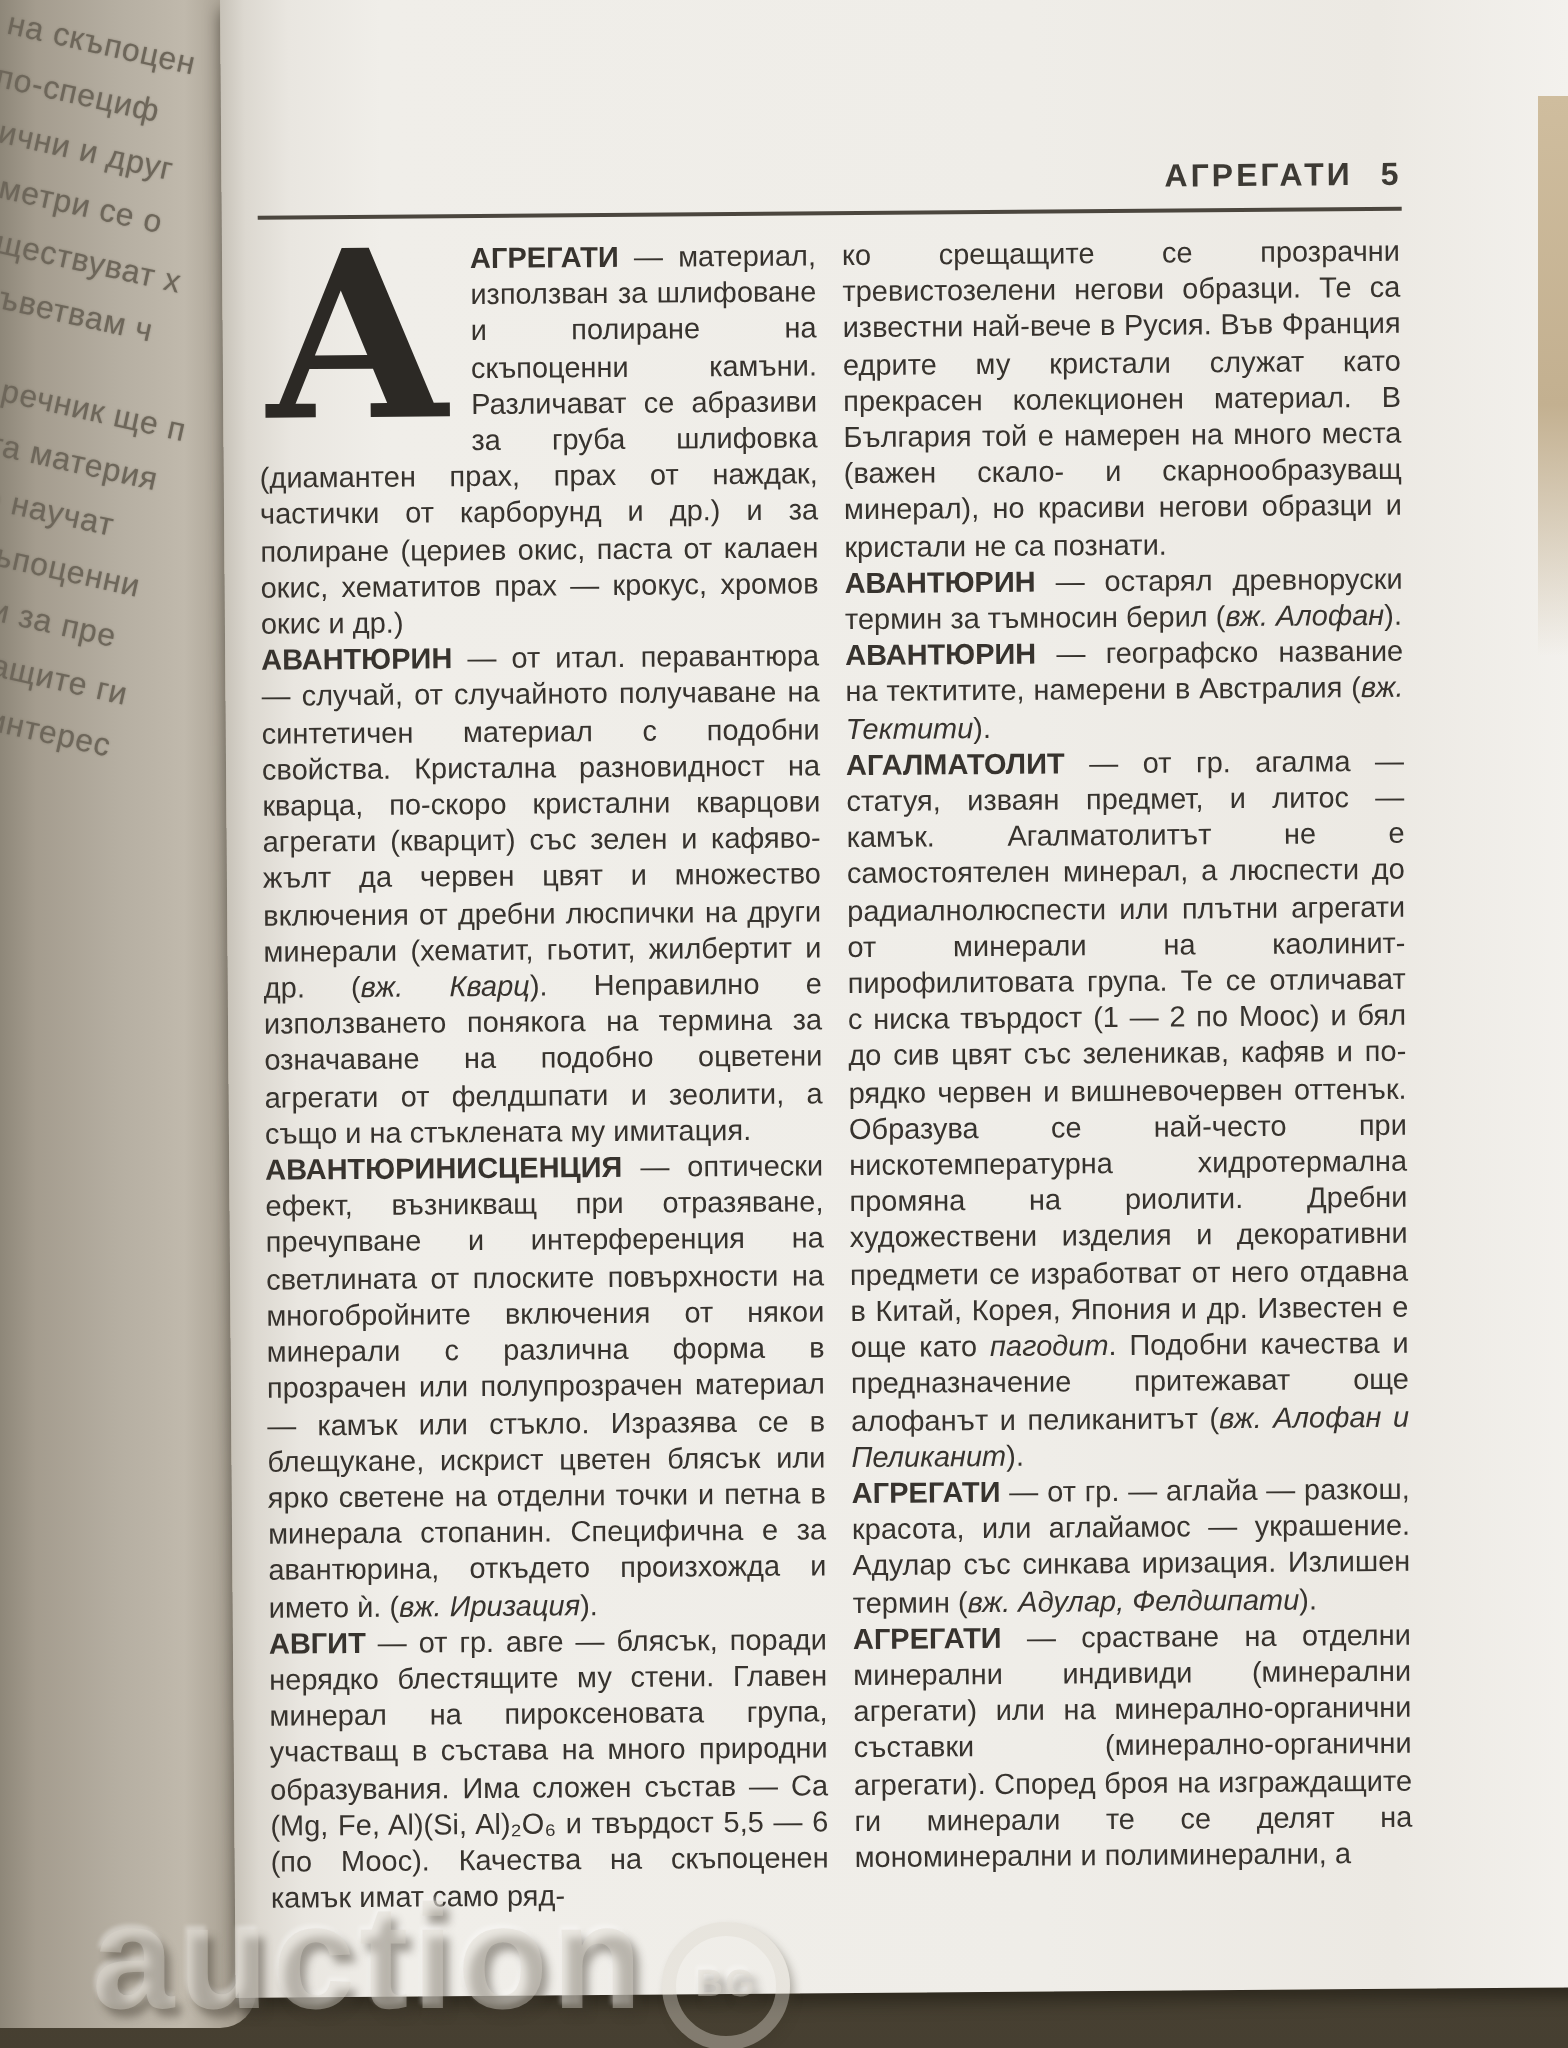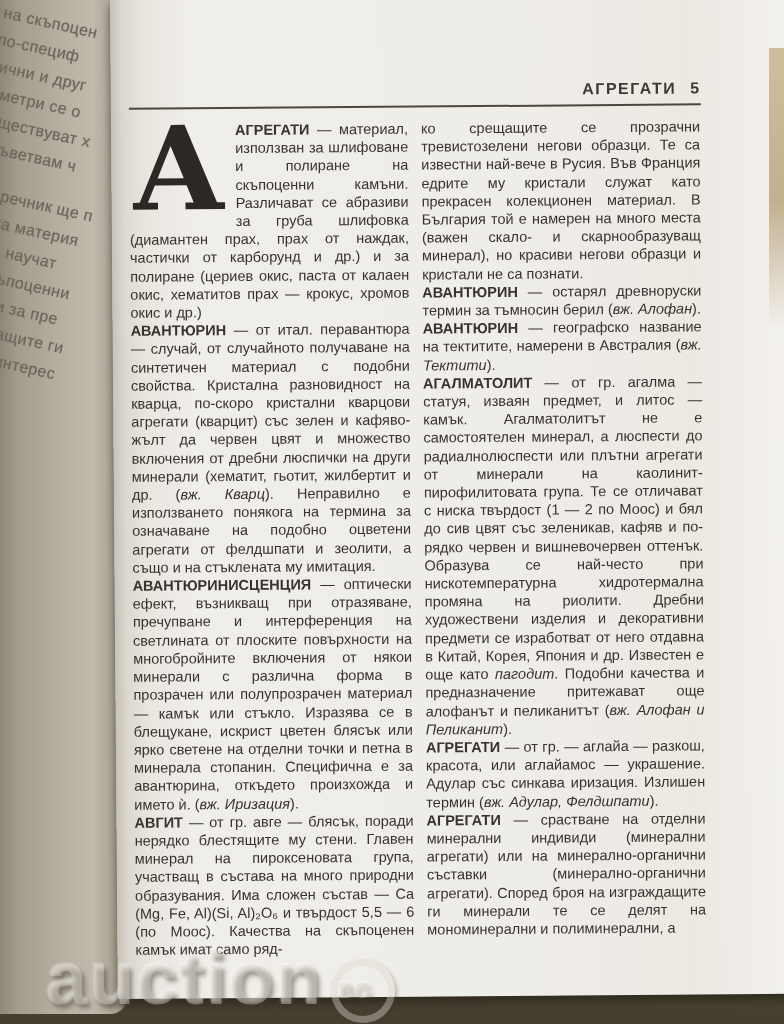--- a/index.html
+++ b/index.html
@@ -42,21 +42,21 @@
     background:linear-gradient(180deg,#cfbd9e 0%,#c3b090 55%,rgba(195,176,144,0) 100%);
     z-index:4;}
 
   
   .watermark{position:absolute;left:46px;top:936px;z-index:6;
     font-size:74px;font-weight:bold;letter-spacing:2px;
     color:rgba(219,214,205,.40);
     text-shadow:3px 4px 4px rgba(62,56,44,.45),-1px -2px 2px rgba(255,255,255,.35);}
   .wm-badge{display:inline-block;width:50px;height:50px;margin-left:8px;
     vertical-align:6px;border:7px solid rgba(219,214,205,.40);border-radius:50%;
-    text-align:left;font-size:22px;font-weight:normal;line-height:50px;letter-spacing:1px;
+    text-align:center;font-size:19px;font-weight:bold;line-height:50px;letter-spacing:1px;
     box-shadow:2px 3px 4px rgba(62,56,44,.35);}
 </style>
 </head>
 <body>
 
 <div class="photo">
 
   <div class="left-page">
     <div class="lp-text">
         <div class="lp-line">ел на скъпоцен</div>

